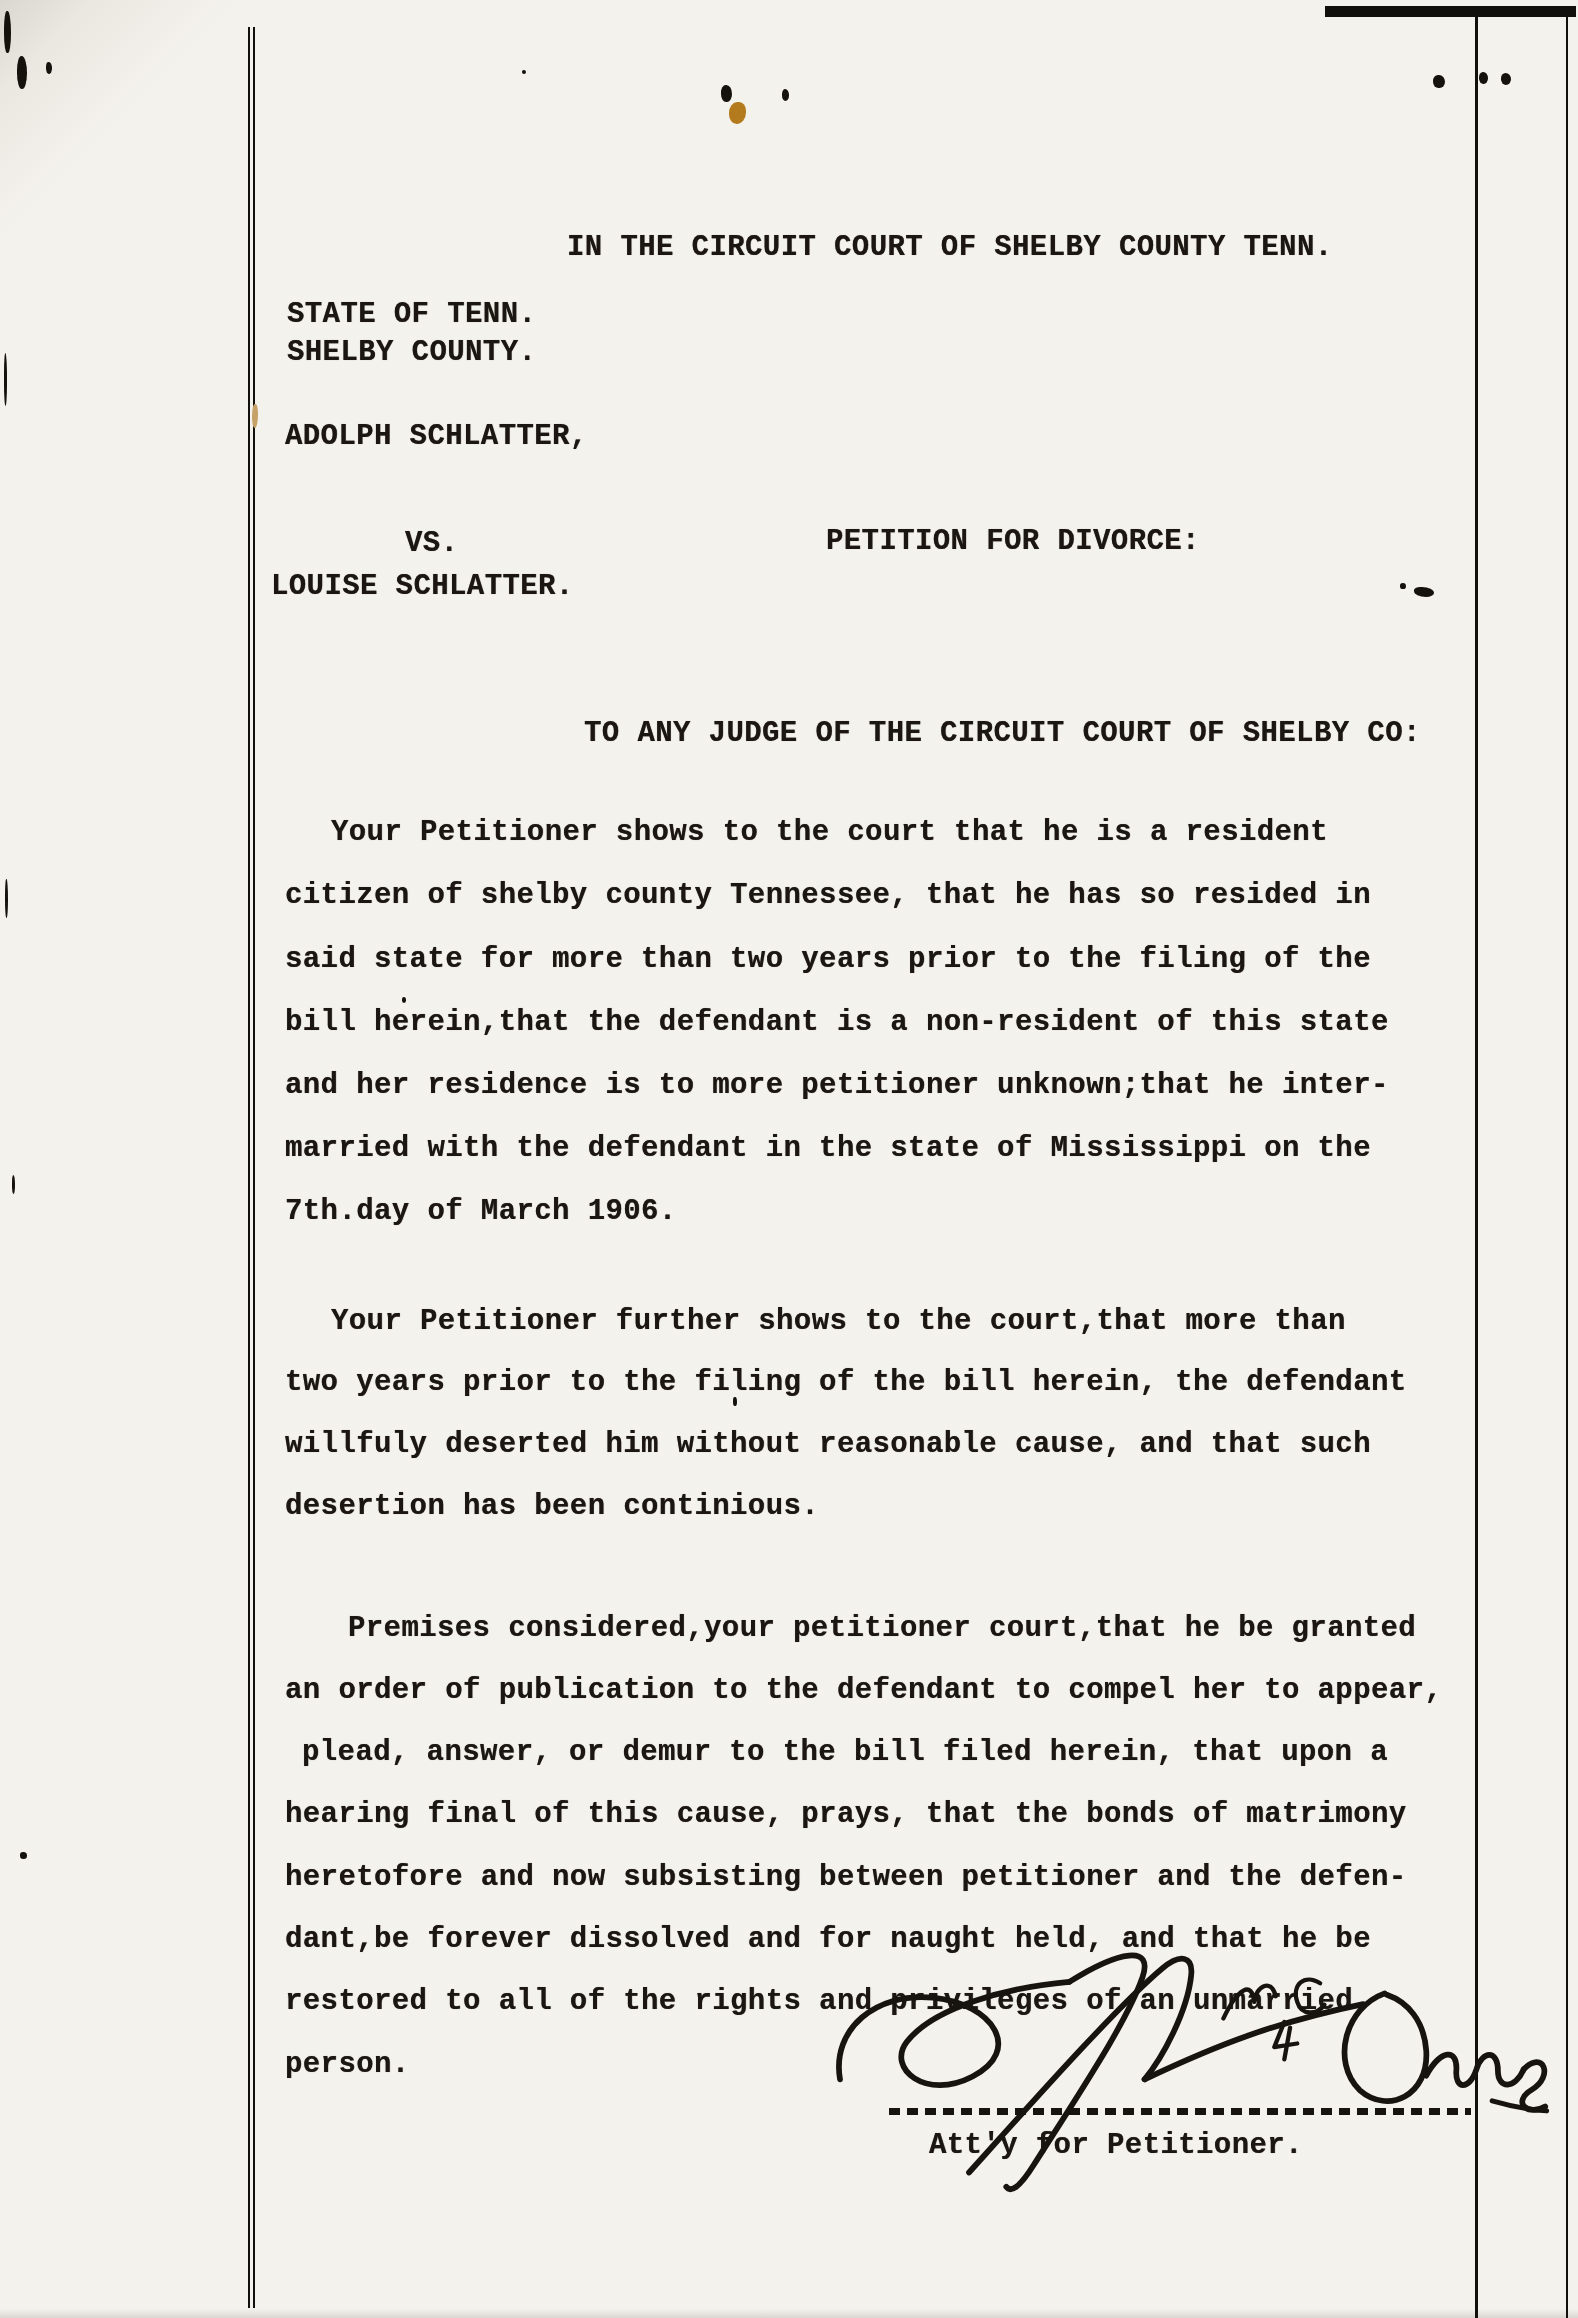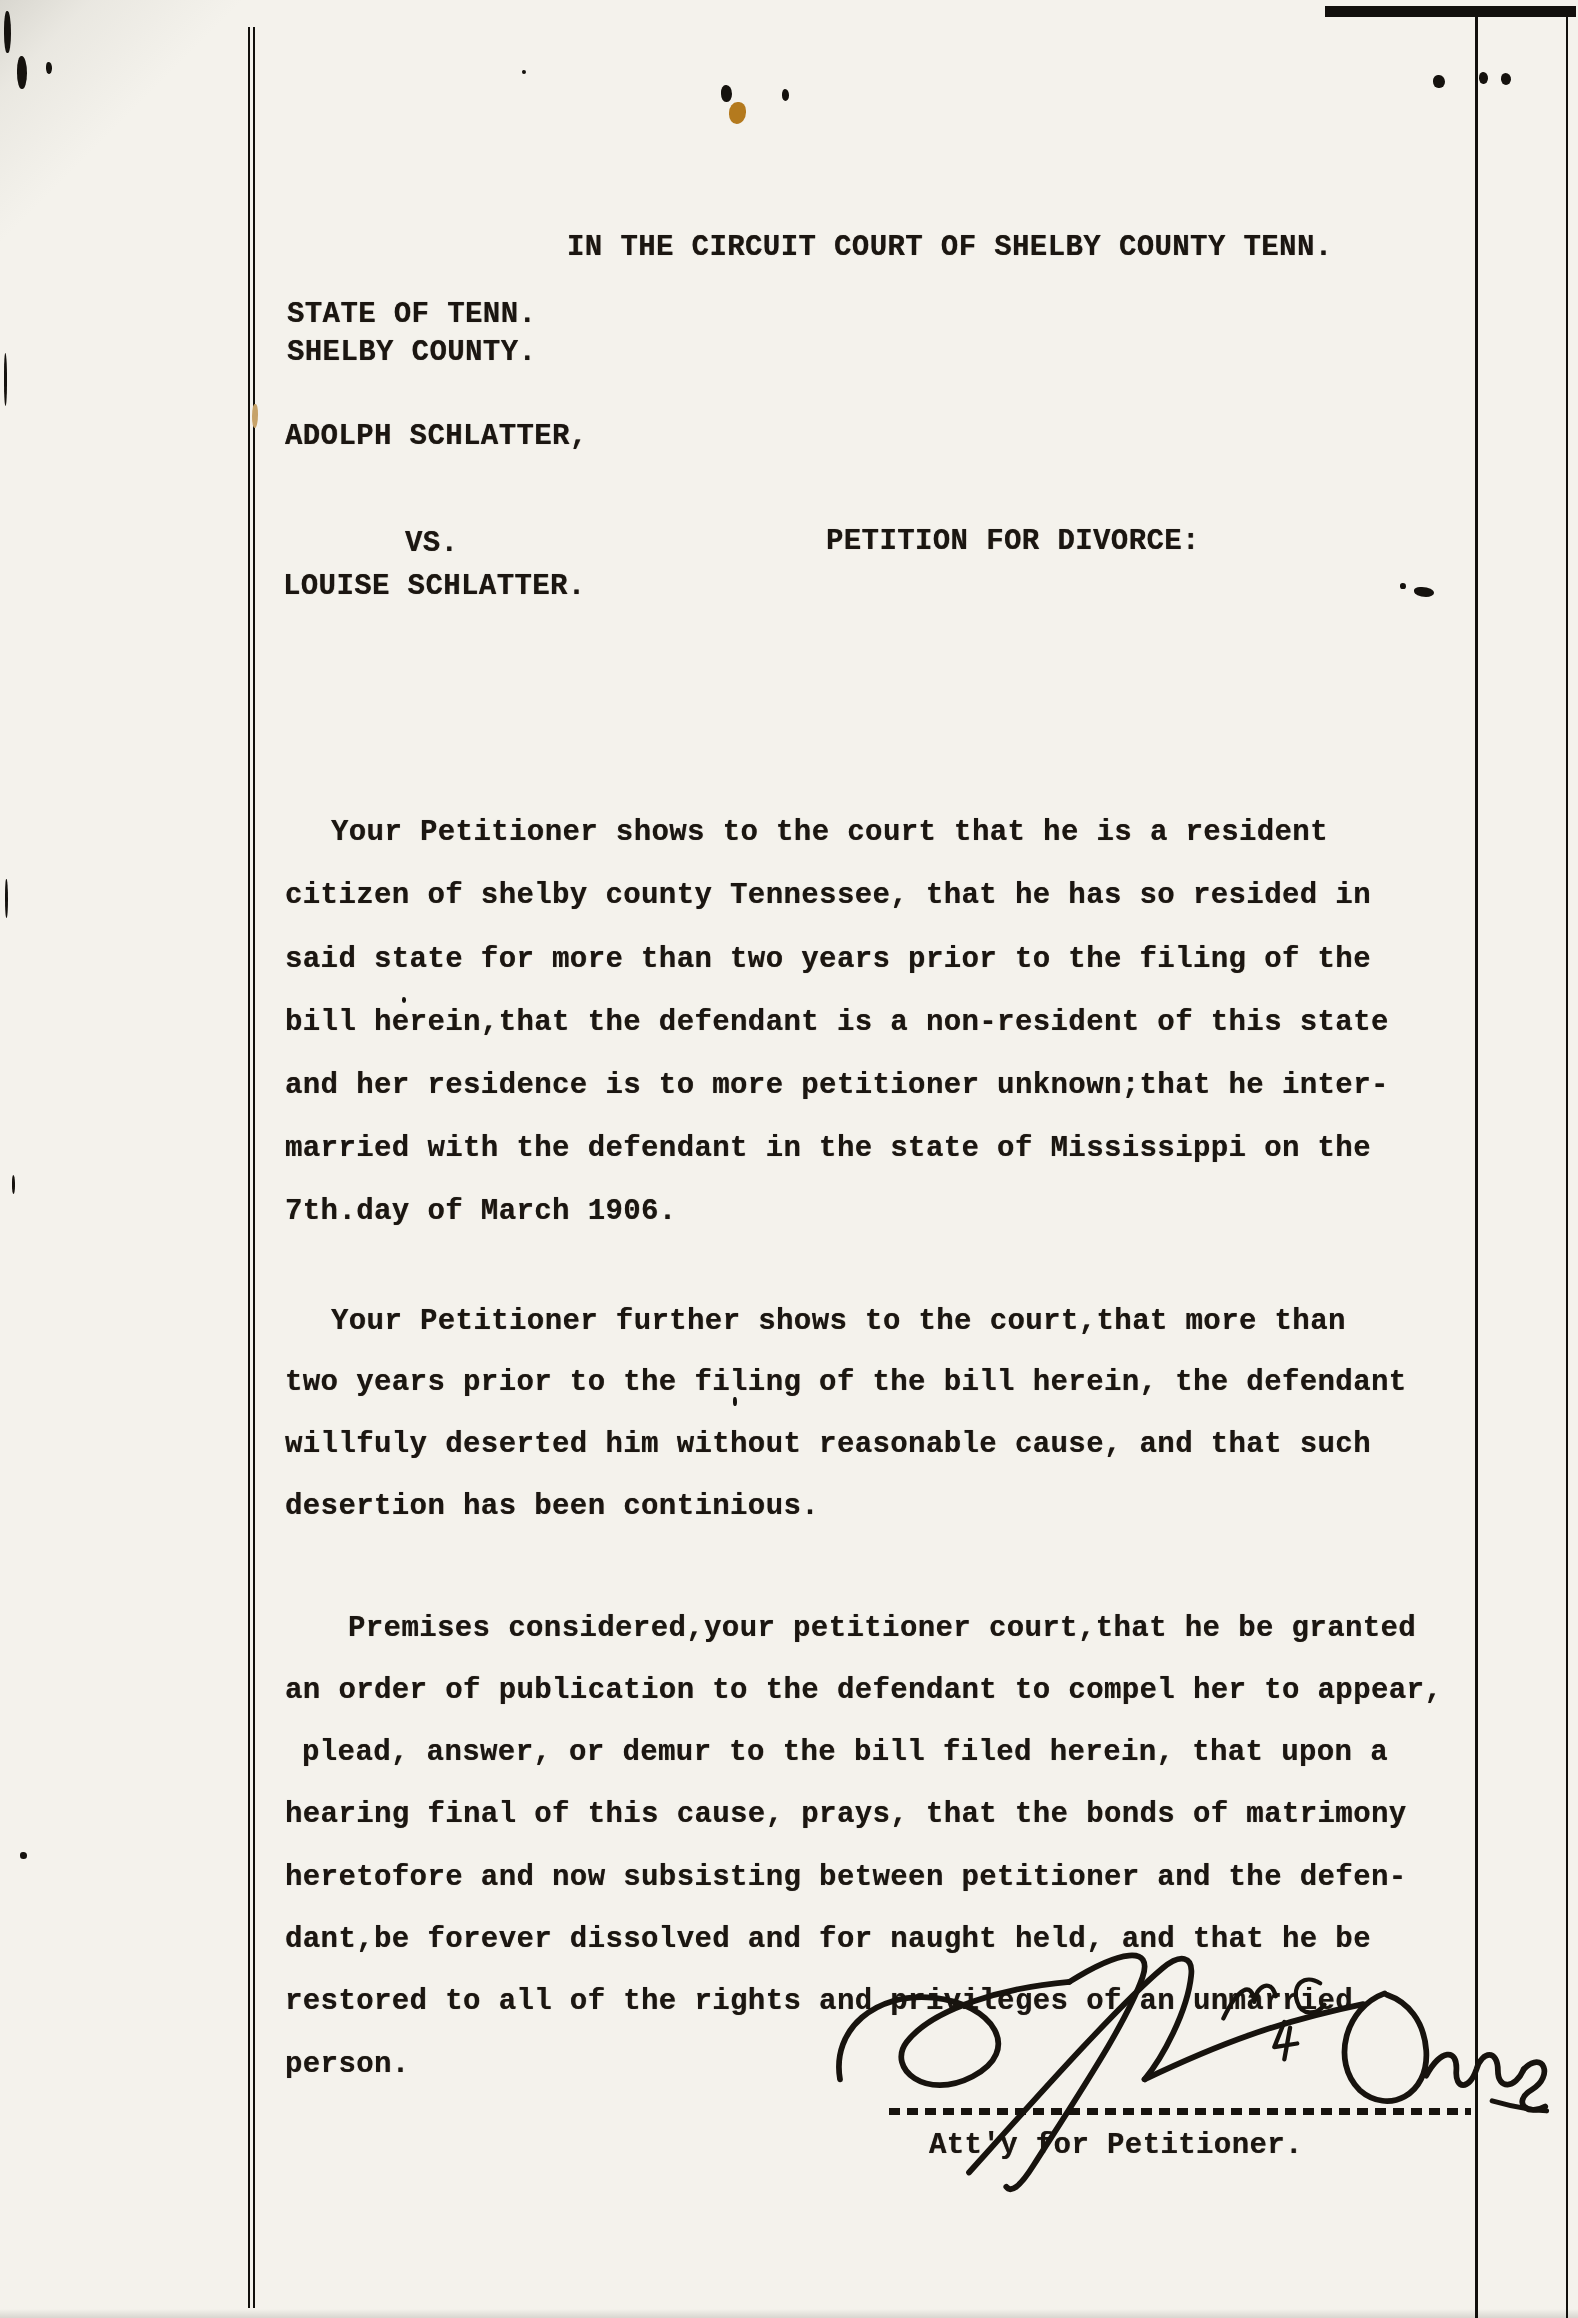--- a/index.html
+++ b/index.html
@@ -73,21 +73,22 @@
   <div class="stain" style="left:252px;top:404px;width:5.7px;height:24.4px;background:#c6a268;"></div>
   <div class="speck" style="left:402px;top:997px;width:4.3px;height:5.7px;"></div>
   <div class="speck" style="left:733px;top:1397px;width:3.6px;height:9.3px;"></div>
 
   <div class="tline" style="left:567px;top:233px;">IN THE CIRCUIT COURT OF SHELBY COUNTY TENN.</div>
   <div class="tline" style="left:287px;top:300px;">STATE OF TENN.</div>
   <div class="tline" style="left:287px;top:338px;">SHELBY COUNTY.</div>
   <div class="tline" style="left:285px;top:422px;">ADOLPH SCHLATTER,</div>
   <div class="tline" style="left:405px;top:529px;">VS.</div>
   <div class="tline" style="left:826px;top:527px;">PETITION FOR DIVORCE:</div>
-  <div class="tline" style="left:283px;top:572px;">LOUISE SCHLATTER.</div>
+  <div class="tline" style="left:271px;top:572px;">LOUISE SCHLATTER.</div>
+  <div class="tline" style="left:584px;top:719px;">TO ANY JUDGE OF THE CIRCUIT COURT OF SHELBY CO:</div>
 
   <div class="tline" style="left:331px;top:818px;">Your Petitioner shows to the court that he is a resident</div>
   <div class="tline" style="left:285px;top:881px;">citizen of shelby county Tennessee, that he has so resided in</div>
   <div class="tline" style="left:285px;top:945px;">said state for more than two years prior to the filing of the</div>
   <div class="tline" style="left:285px;top:1008px;">bill herein,that the defendant is a non-resident of this state</div>
   <div class="tline" style="left:285px;top:1071px;">and her residence is to more petitioner unknown;that he inter-</div>
   <div class="tline" style="left:285px;top:1134px;">married with the defendant in the state of Mississippi on the</div>
   <div class="tline" style="left:285px;top:1197px;">7th.day of March 1906.</div>
 
   <div class="tline" style="left:331px;top:1307px;">Your Petitioner further shows to the court,that more than</div>

